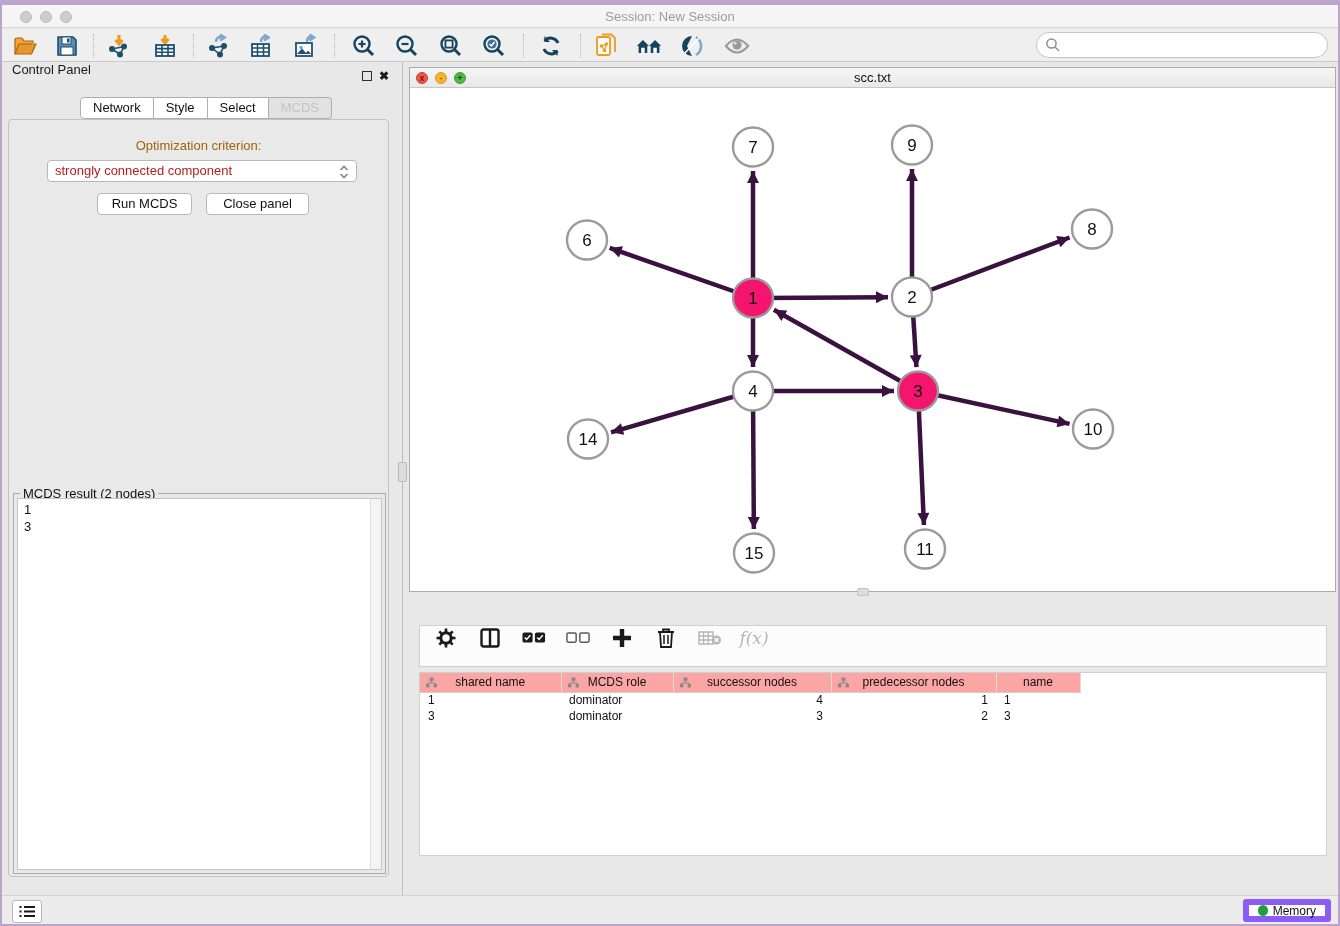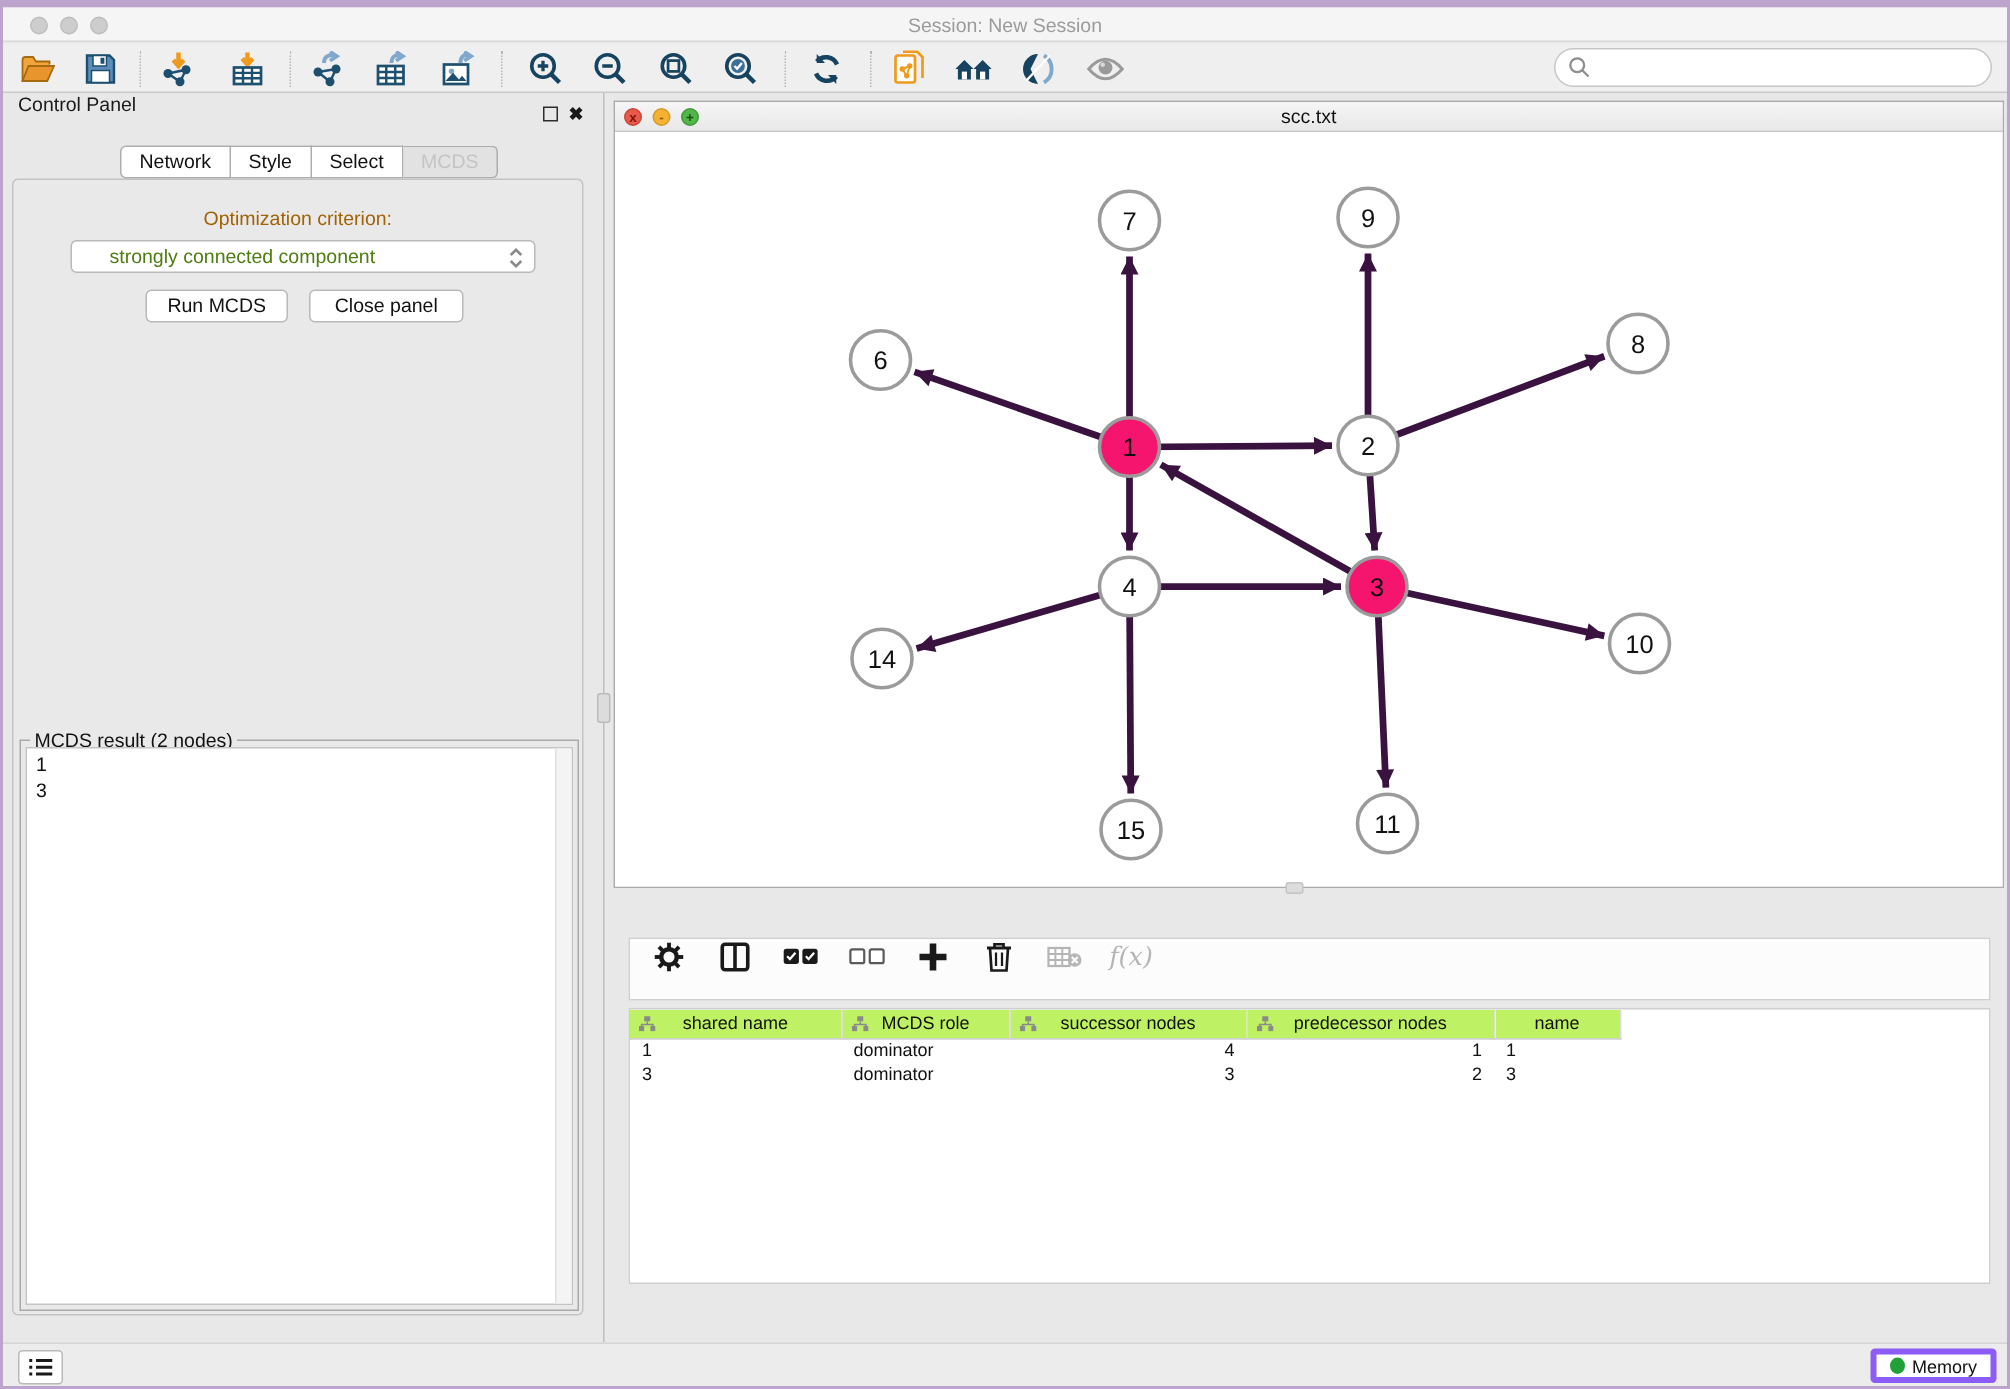--- a/index.html
+++ b/index.html
@@ -30,21 +30,21 @@
   .panel-float { width:10px; height:10px; border:1.6px solid #2c2c2c; background:transparent; }
   .panel-close { font-size:12px; font-weight:bold; color:#1a1a1a; line-height:11px; }
   .tabbar { display:flex; }
   .tab { background:#fff; border:1px solid #aeaeae; border-left:none; font-size:13px; color:#111; padding:3px 12px; line-height:14px; white-space:nowrap; }
   .tab:first-child { border-left:1px solid #aeaeae; border-radius:4px 0 0 4px; }
   .tab:last-child { border-radius:0 4px 4px 0; }
   .tab.selected { background:#e2e2e2; color:#c4c4c4; }
   #cp-tabs { left:78px; top:35px; z-index:2; }
   #cp-content { left:6px; top:57px; width:381px; height:758px; background:#e9e9e9; border:1px solid #c3c3c3; border-radius:4px; }
   #opt-label { left:0; top:18px; width:100%; text-align:center; font-size:13px; color:#a16207; }
-  #opt-select { left:38px; top:40px; width:310px; height:22px; background:#fff; border:1px solid #b9b9b9; border-radius:4px; font-size:13px; color:#4d7c0f; line-height:20px; padding-left:25px; }
+  #opt-select { left:38px; top:40px; width:310px; height:22px; background:#fff; border:1px solid #b9b9b9; border-radius:4px; font-size:13px; color:#b91c1c; line-height:20px; padding-left:7px; }
   #opt-stepper { right:7px; top:3px; }
   #run-btn { left:88px; top:73px; width:95px; }
   #closep-btn { left:197px; top:73px; width:103px; }
   .btn { height:22px; background:#fff; border:1px solid #b9b9b9; border-radius:4px; font-size:13px; color:#111; text-align:center; line-height:20px; }
   #mcds-fieldset { left:4px; top:373px; width:373px; height:381px; border:1px solid #a9a9a9; }
   #mcds-legend { left:6px; top:-8px; background:#e9e9e9; padding:0 3px; font-size:13px; color:#111; }
   #mcds-textarea { left:3px; top:4px; width:365px; height:372px; background:#fff; border:1px solid #c4c4c4; font-size:13px; color:#111; line-height:17px; padding:2px 0 0 6px; }
   #mcds-scroll { right:0; top:0; width:11px; height:100%; background:#f4f4f4; border-left:1px solid #e0e0e0; }
 
   
@@ -62,30 +62,30 @@
   #net-max { left:44px; background:#52b748; border:1px solid #3f9a37; color:#14530e; }
   #net-canvas { left:0; top:20px; width:925px; height:503px; background:#fff; }
 
   
   #table-panel { left:407px; top:597px; width:927px; height:293px; background:#e8e8e8; }
   #tp-title { left:10px; top:4px; font-size:13px; color:#be185d;margin-top:36px; }
   #tp-toolbar { left:10px; top:28px; width:908px; height:42px; background:#fcfcfc; border:1px solid #cfcfcf; display:flex; align-items:flex-start; padding-left:14px; gap:20px; }
   .tp-icon { display:flex; align-items:center; justify-content:center; width:24px; height:24px; }
   #tp-tablebox { left:10px; top:75px; width:908px; height:184px; background:#fff; border:1px solid #cfcfcf; overflow:hidden; }
   table#node-table { border-collapse:collapse; table-layout:fixed; font-size:12px; }
-  #node-table th { height:19px; background:#bef264; border-right:1px solid #dcdcdc; border-bottom:1px solid #cfcfcf; font-weight:normal; font-size:12px; color:#111; text-align:center; position:relative; }
+  #node-table th { height:19px; background:#fca5a5; border-right:1px solid #dcdcdc; border-bottom:1px solid #cfcfcf; font-weight:normal; font-size:12px; color:#111; text-align:center; position:relative; }
   #node-table th .hier { position:absolute; left:6px; top:4px; }
   #node-table td { height:16px; padding:0 8px; color:#111; white-space:nowrap; }
   #node-table td.r { text-align:right; }
   #tp-tabs { left:0; top:267px; width:100%; display:flex; justify-content:center; }
 
   
   #statusbar { left:0; top:895px; width:100%; height:31px; background:#ececec; border-top:1px solid #d4d4d4; }
   #list-btn { left:10px; top:4px; width:30px; height:23px; background:#fff; border:1px solid #b9b9b9; border-radius:3px; display:flex; align-items:center; justify-content:center; }
-  #memory-btn { right:7px; top:3px; height:23px; background:#fff; border:4px solid #8b5cf6; border-radius:3px; display:flex; align-items:center; padding:0 9px; gap:5px; font-size:12px; color:#111; }
+  #memory-btn { right:7px; top:3px; height:23px; background:#fff; border:6px solid #8b5cf6; border-radius:3px; display:flex; align-items:center; padding:0 9px; gap:5px; font-size:12px; color:#111; }
   #memory-dot { width:10px; height:11px; border-radius:50%; background:#21a038; }
 
   .fx { font-family:"DejaVu Serif", serif; font-style:italic; font-size:17px; color:#b5b5b5; }
   svg { display:block; }
 </style>
 </head>
 <body>
 
 <div id="top-strip" class="abs"></div>
 <div id="titlebar" class="abs">

